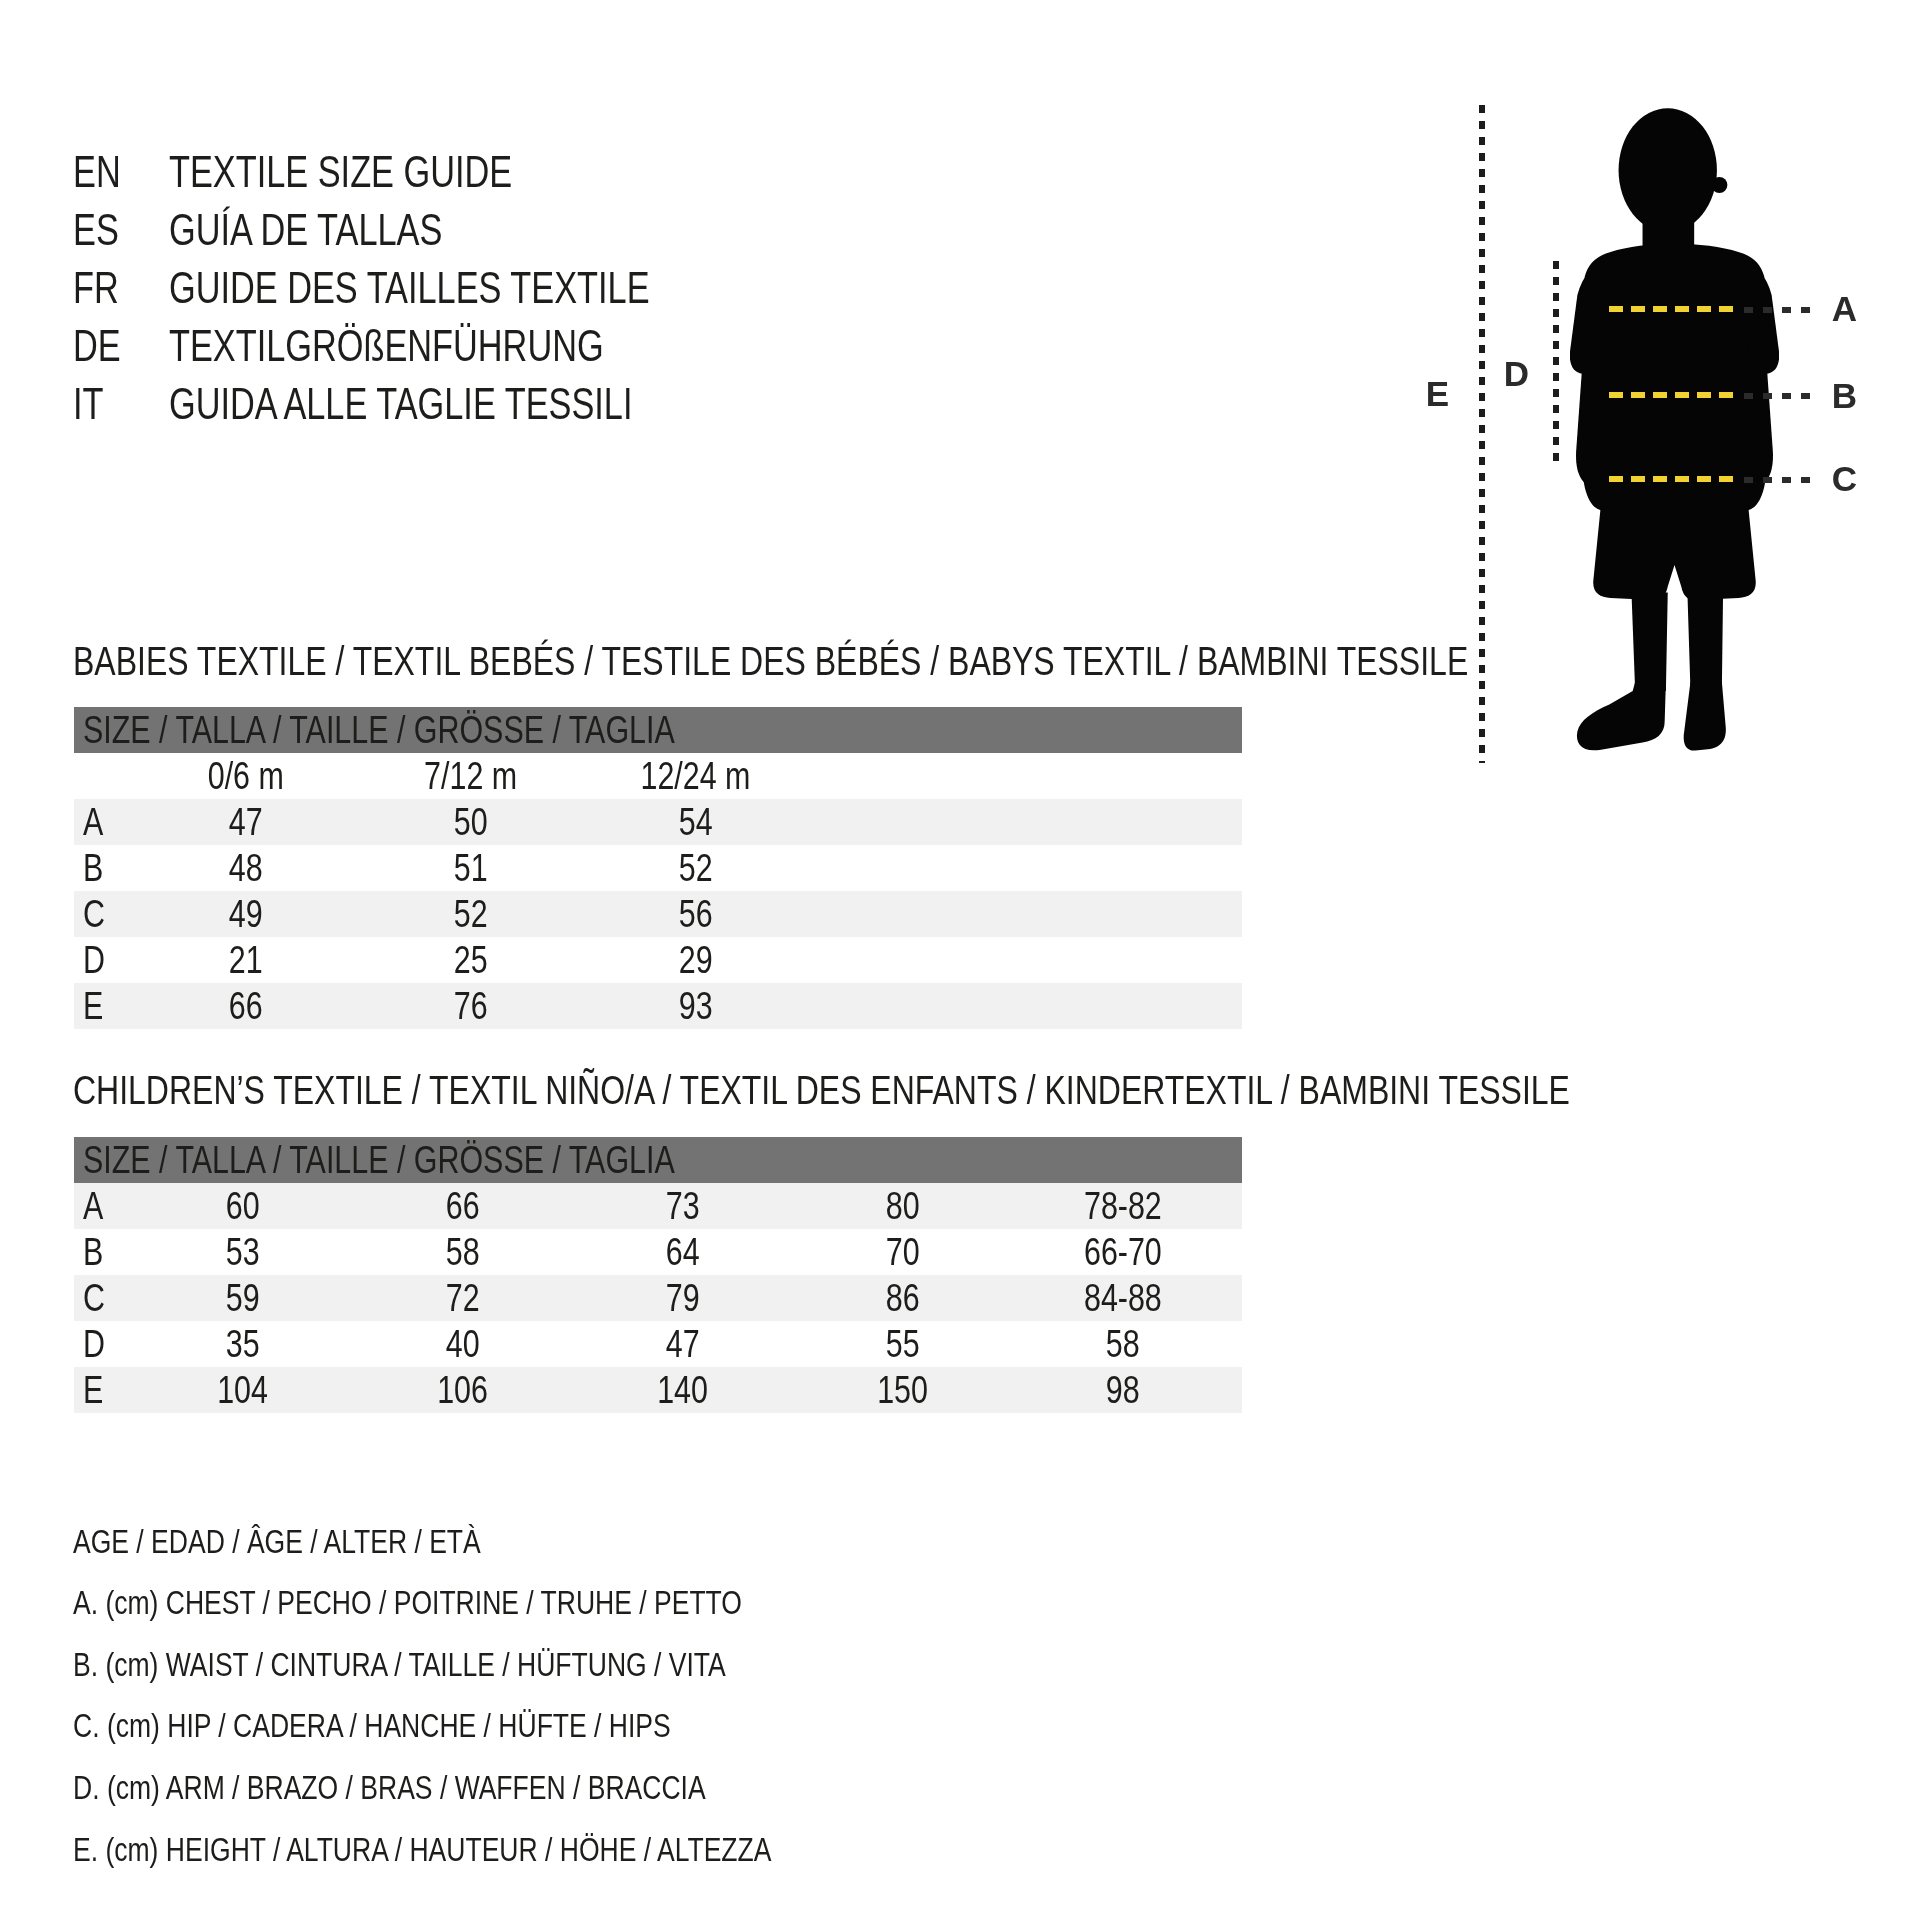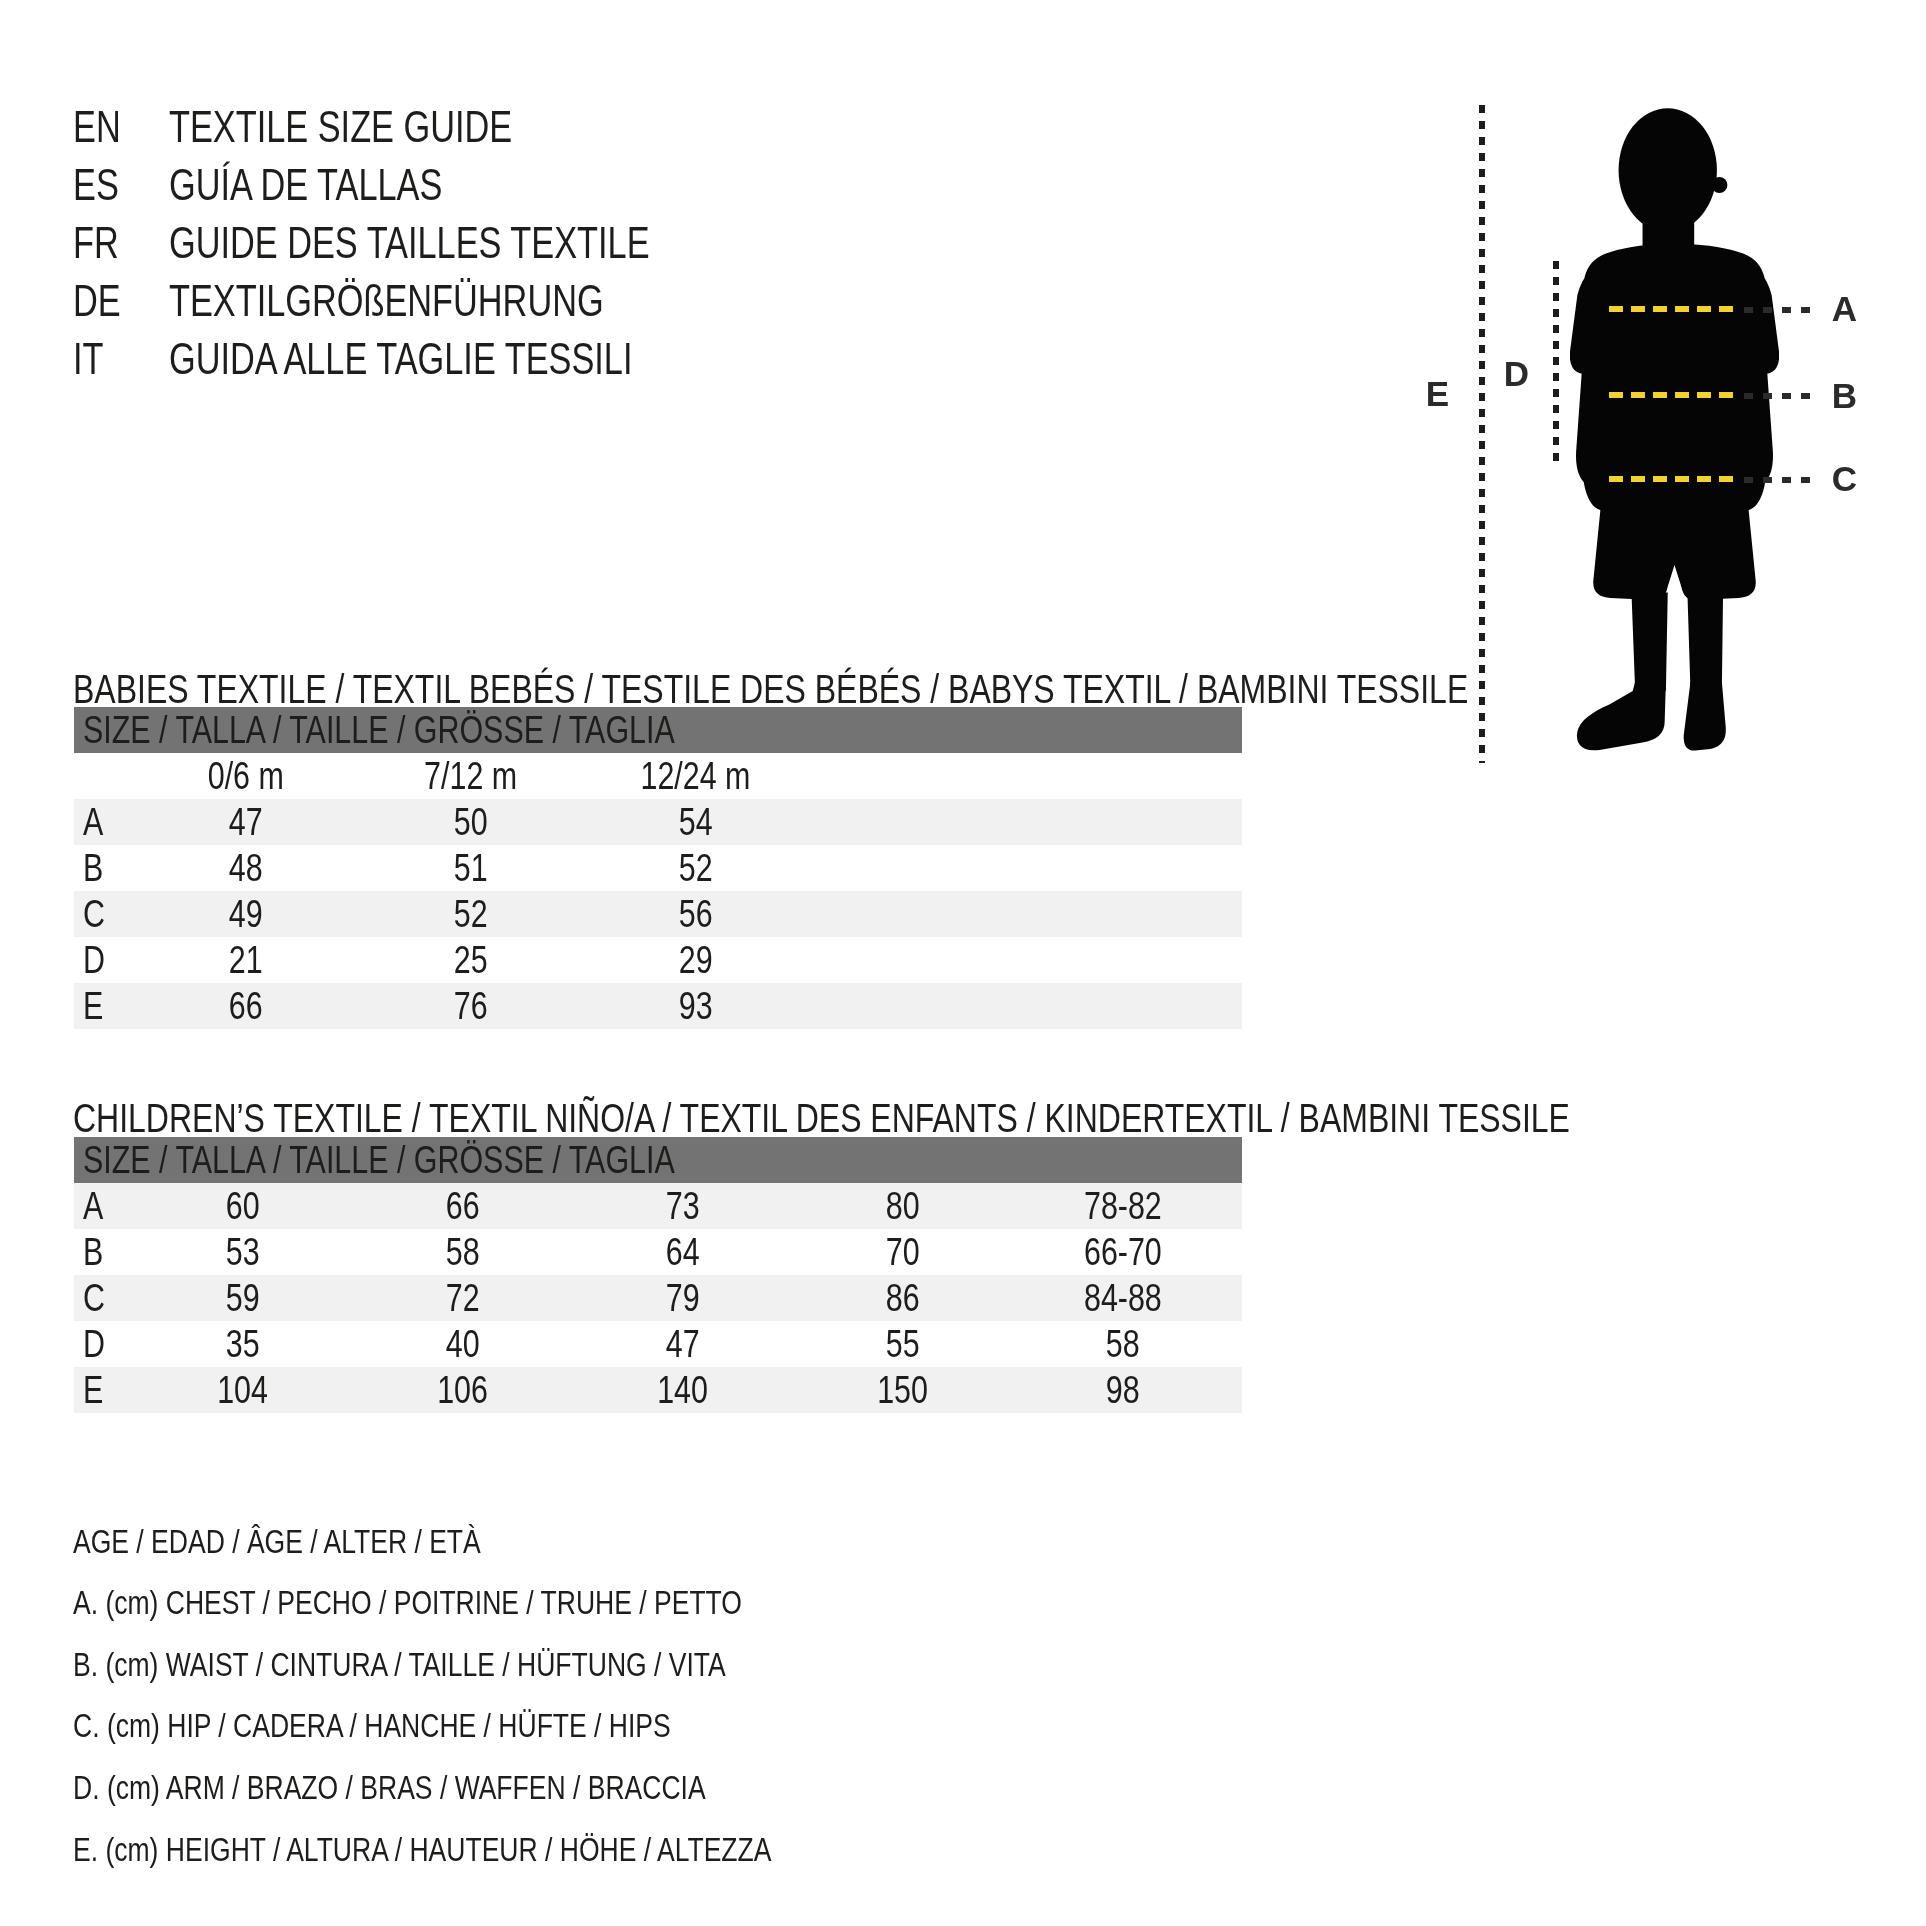--- a/index.html
+++ b/index.html
@@ -10,25 +10,25 @@
     font-family:"Liberation Sans", sans-serif;
     color:#1d1d1b;
     overflow:hidden;
   }
 
   
   .sxl { display:inline-flex; transform:scaleX(0.78); transform-origin:0 50%; white-space:nowrap; }
   .sx  { display:inline-block; transform:scaleX(0.78); transform-origin:50% 50%; white-space:nowrap; }
 
   
-  .lang-row { position:absolute; left:73px; height:58px; display:flex; align-items:center; font-size:44px; }
+  .lang-row { position:absolute; left:73px; height:58px; display:flex; align-items:center; font-size:44px;margin-top:45px; }
   .lang-code { width:123px; }
 
   
-  .section-heading { position:absolute; left:73px; height:43px; display:flex; align-items:center; font-size:41px;margin-top:28px; }
+  .section-heading { position:absolute; left:73px; height:43px; display:flex; align-items:center; font-size:41px; }
 
   
   .size-bar {
     position:absolute; left:74px; width:1168px; height:46px;
     background:#737373; display:flex; align-items:center; padding-left:8.6px;
     font-size:39px;
   }
 
   
   .tbl { position:absolute; left:74px; width:1168px; }

